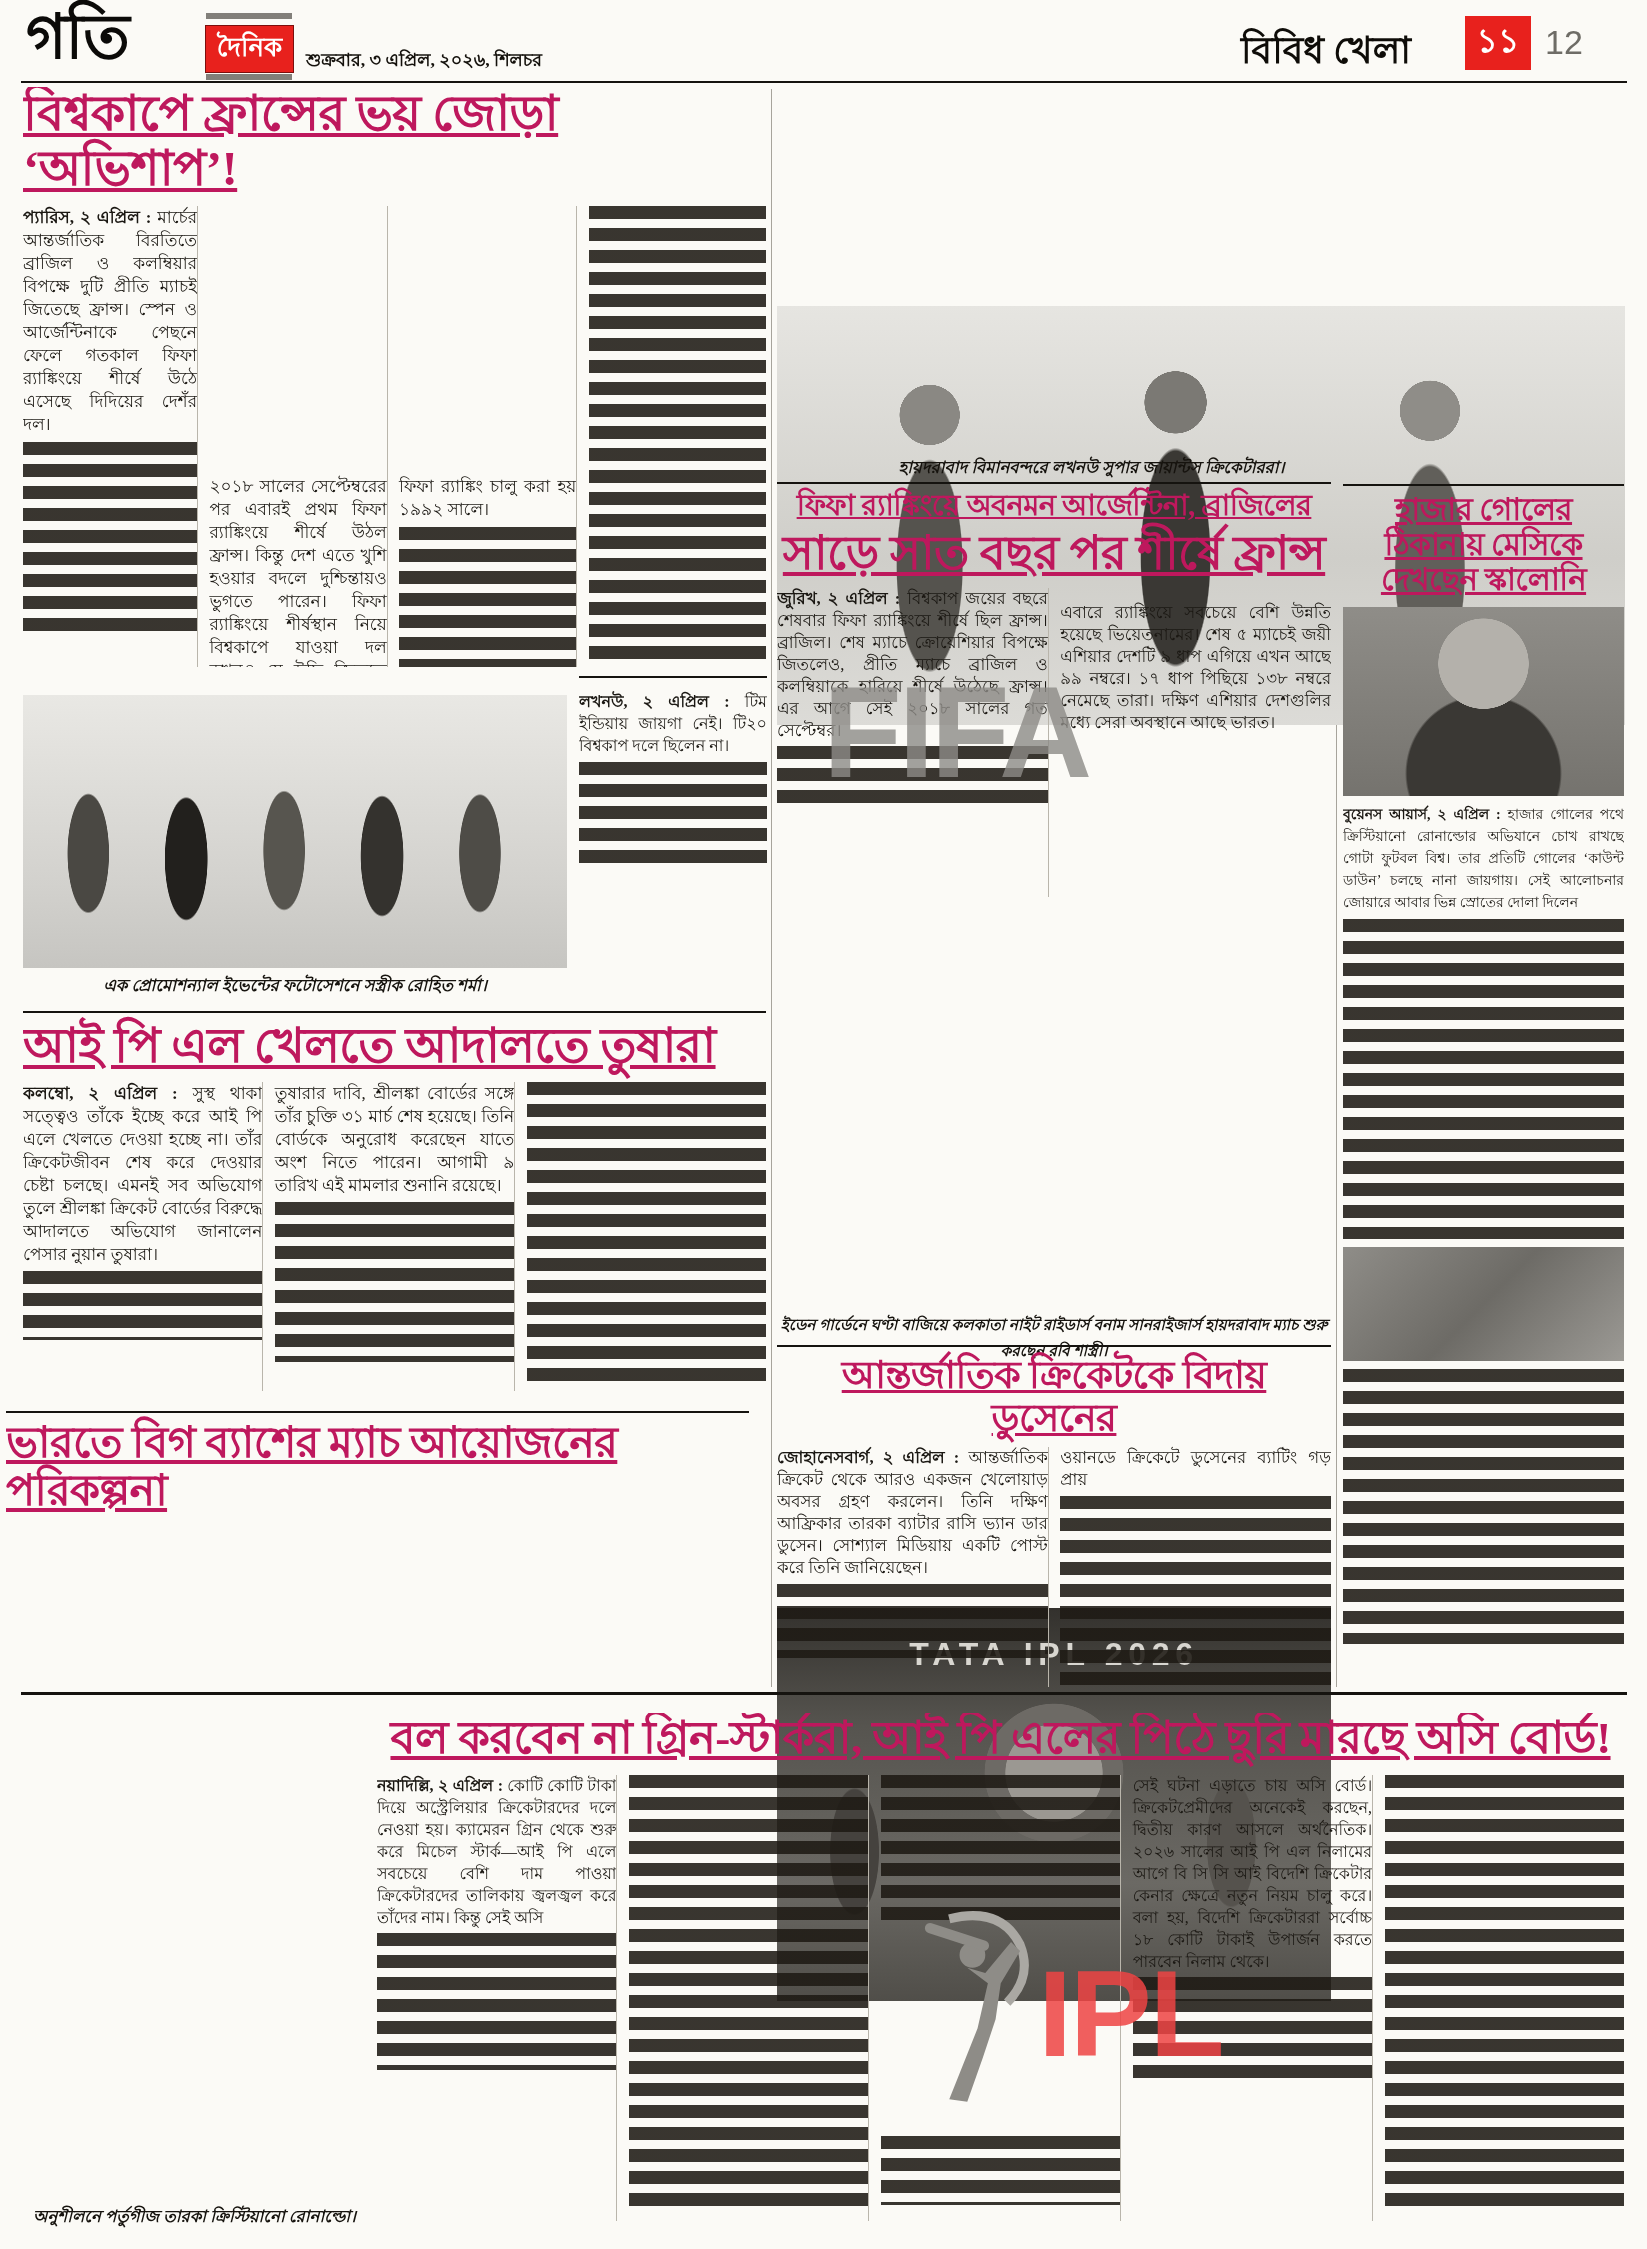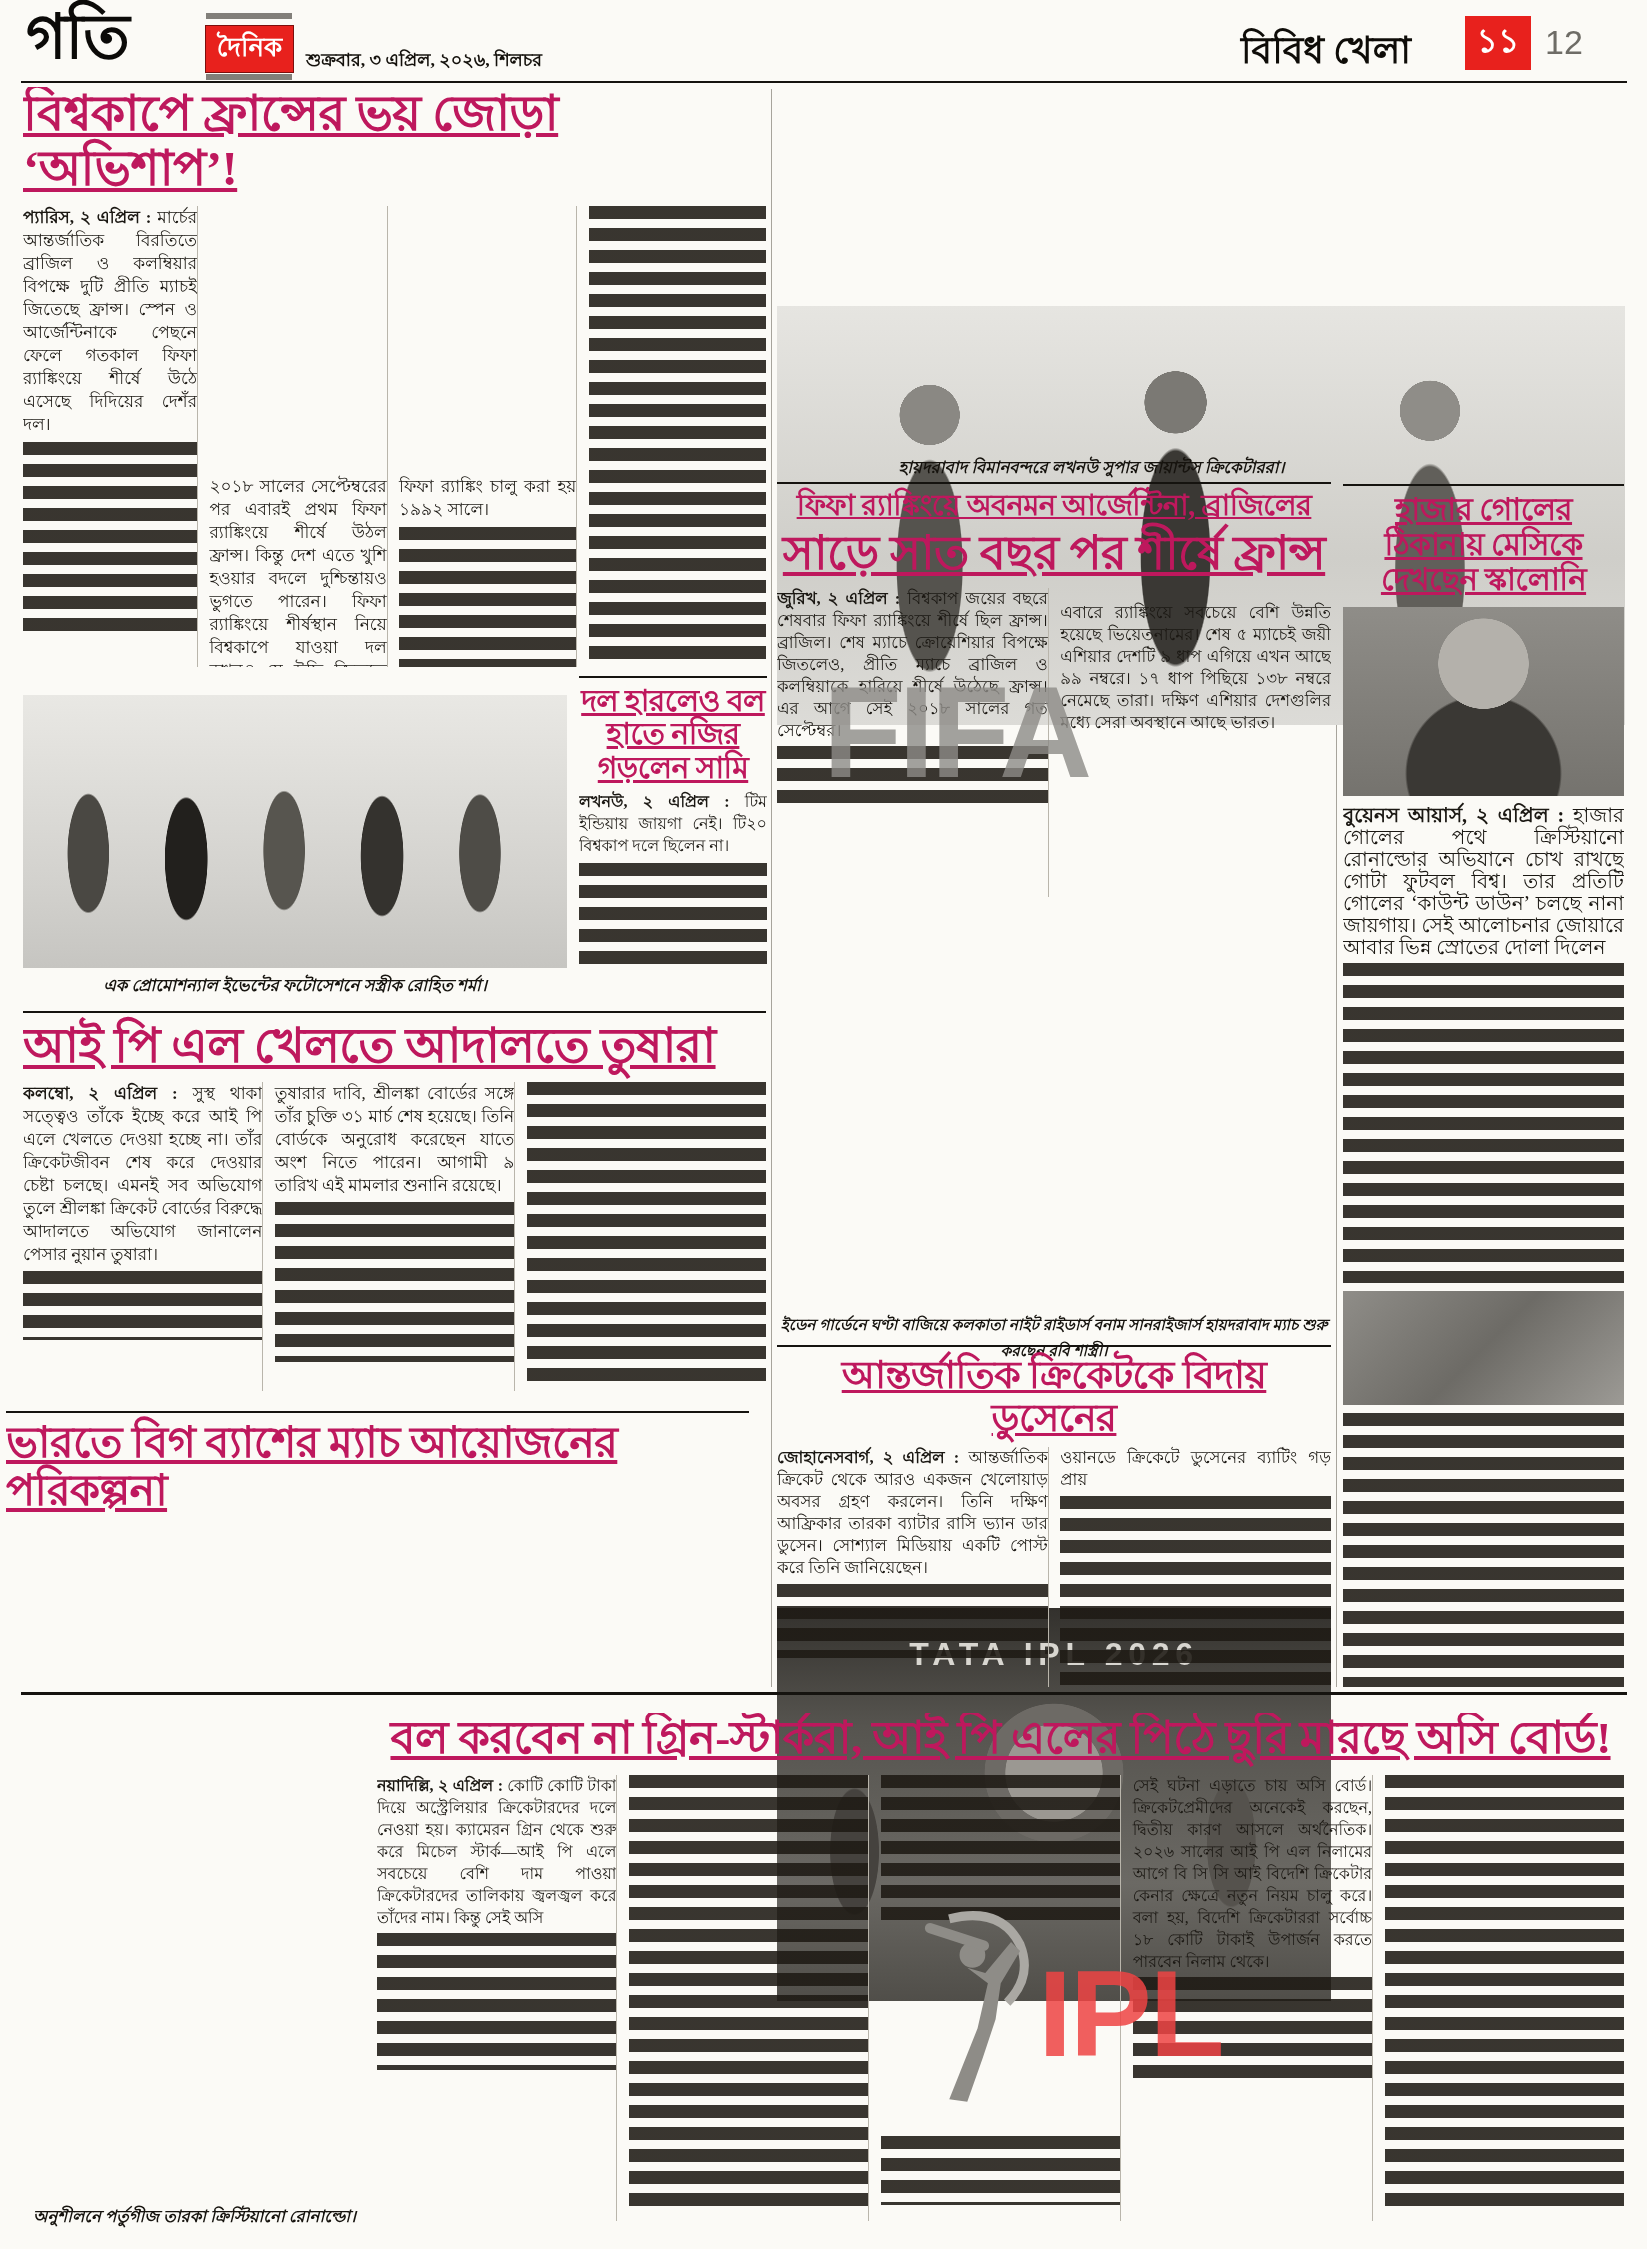--- a/index.html
+++ b/index.html
@@ -112,21 +112,20 @@
         </div>
       </div>
 
     </div>
   </div>
 
   <div class="photo ph-promo abs" style="left:23px;top:695px;width:544px;height:273px;"></div>
   <div class="abs caption" style="left:23px;top:973px;width:544px;">এক প্রোমোশন্যাল ইভেন্টের ফটোসেশনে সস্ত্রীক রোহিত শর্মা।</div>
 
   <div class="abs ovf" style="left:579px;top:676px;width:188px;height:320px;border-top:2.3px solid #15130f;padding-top:5.7px;">
-    <div class="h1" style="font-size:30px;text-align:center;">দল হারলেও বল হাতে নজির গড়লেন সামি</div>
     <p class="bd" style="margin:6.9px 0 0 0;font-size:16px;line-height:22px;">
       <b>লখনউ, ২ এপ্রিল :</b>
       <span>টিম ইন্ডিয়ায় জায়গা নেই। টি২০ বিশ্বকাপ দলে ছিলেন না।</span></p>
     <div class="gk" style="height:109px;margin-top:5.7px;"></div>
   </div>
 
   <div class="photo ph-airport abs" style="left:777px;top:33px;width:848px;height:419px;"></div>
   <div class="abs caption" style="left:777px;top:455px;width:629px;">হায়দরাবাদ বিমানবন্দরে লখনউ সুপার জায়ান্টস ক্রিকেটাররা।</div>
 
   <div class="abs ovf" style="left:777px;top:482px;width:554px;height:432px;">
@@ -171,21 +170,21 @@
         </div>
       </div>
 
     </div>
   </div>
 
   <div class="abs ovf" style="left:1343px;top:484px;width:281px;height:1203px;">
     <div class="rule" style="width:100%;height:2.3px;"></div>
     <div class="h1" style="font-size:31px;text-align:center;margin-top:6.9px;">হাজার গোলের ঠিকানায় মেসিকে দেখছেন স্কালোনি</div>
     <div class="photo ph-scaloni" style="width:281px;height:189px;margin-top:9.2px;"></div>
-    <p class="bd" style="margin:8px 0 0 0;font-size:20px;line-height:22px;">
+    <p class="bd" style="margin:8px 0 0 0;font-size:14px;line-height:22px;">
       <b>বুয়েনস আয়ার্স, ২ এপ্রিল :</b>
       <span>হাজার গোলের পথে ক্রিস্টিয়ানো রোনাল্ডোর অভিযানে চোখ রাখছে গোটা ফুটবল বিশ্ব। তার প্রতিটি গোলের ‘কাউন্ট ডাউন’ চলছে নানা জায়গায়। সেই আলোচনার জোয়ারে আবার ভিন্ন স্রোতের দোলা দিলেন</span></p>
     <div class="gk" style="height:320px;margin-top:5.7px;"></div>
     <div class="photo ph-small" style="width:281px;height:114px;margin-top:8px;"></div>
     <div class="gk" style="height:275px;margin-top:8px;"></div>
   </div>
 
   <div class="abs ovf" style="left:23px;top:1011px;width:743px;height:397px;">
     <div class="rule" style="width:100%;height:2.3px;"></div>
     <div class="h1" style="font-size:48px;margin-top:5.7px;">আই পি এল খেলতে আদালতে তুষারা</div>

